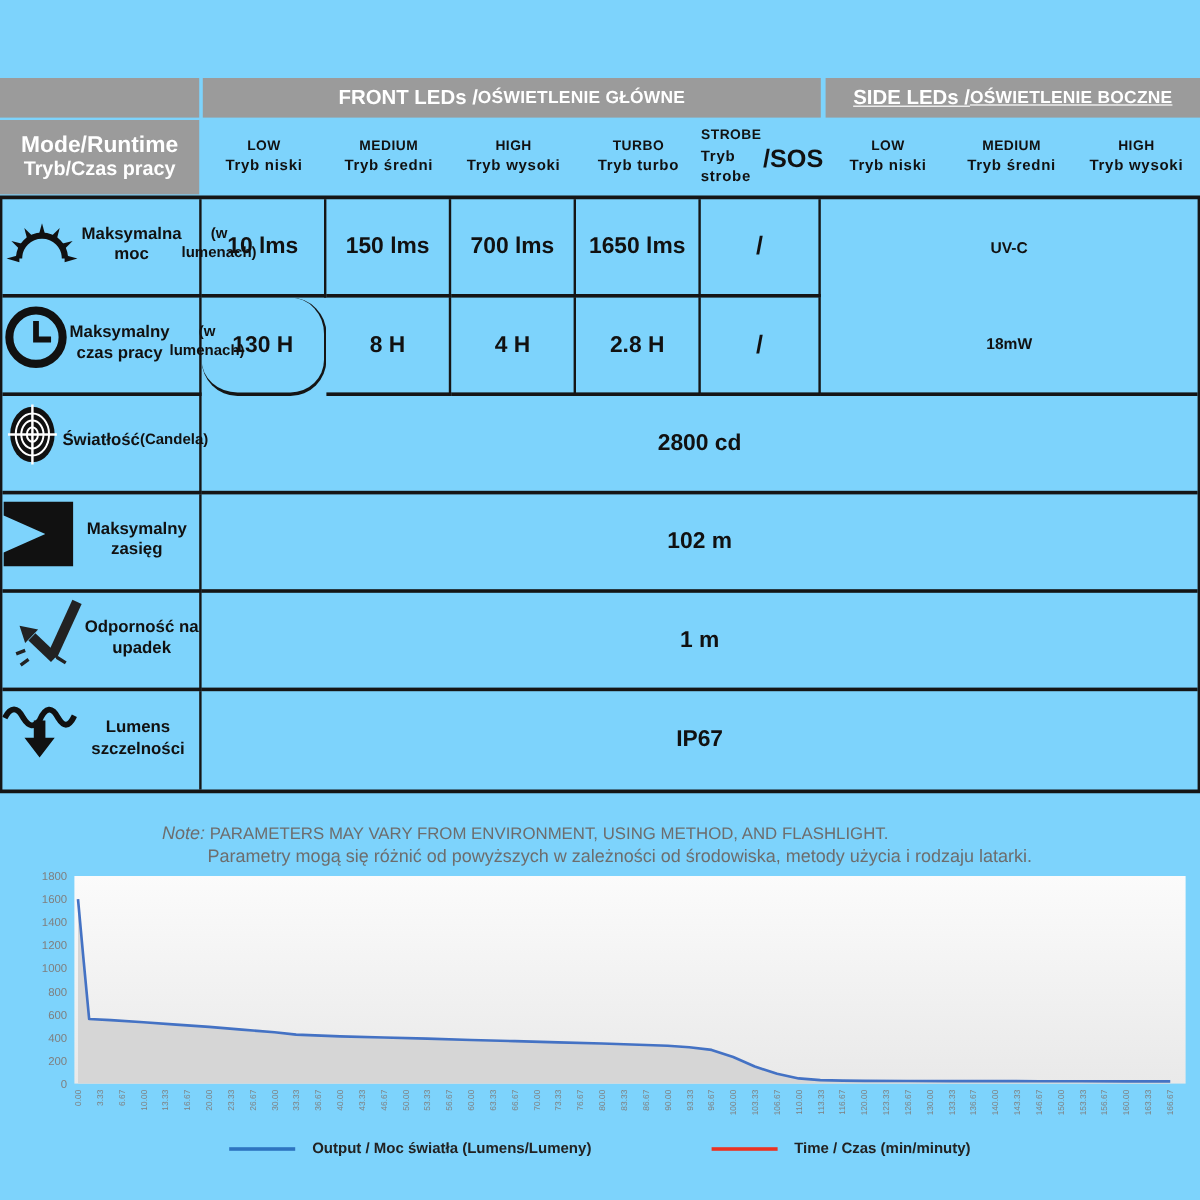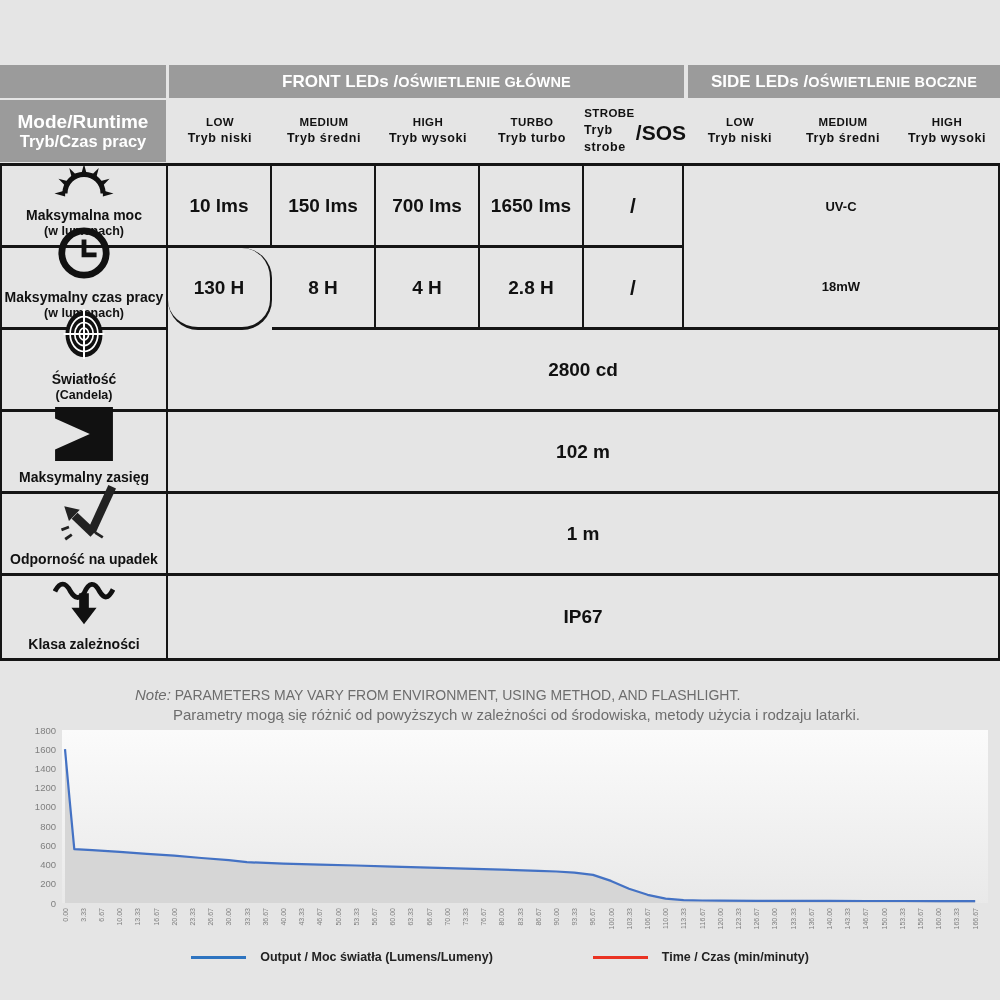--- a/index.html
+++ b/index.html
@@ -1,24 +1,24 @@
 <!DOCTYPE html>
 <html><head>
 <meta charset="utf-8">
 <style>
   html,body{margin:0;padding:0;background:#fff;}
-  #page{position:relative;width:1000px;height:1000px;background:#e5e5e5;overflow:hidden;
+  #page{position:relative;width:1000px;height:1000px;background:#7dd3fc;overflow:hidden;
         font-family:"Liberation Sans","DejaVu Sans",sans-serif;color:#111;}
 
   
   .gbar{position:absolute;top:65px;height:33px;background:#9b9b9b;display:flex;
         align-items:center;justify-content:center;color:#fff;white-space:nowrap;}
   #bar-blank{left:0;width:166px;}
   #bar-front{left:169px;width:515px;}
-  #bar-side{left:688px;width:312px;}
+  #bar-side{left:688px;width:312px;text-decoration:underline;}
   .gbar .t1{font-size:17px;font-weight:bold;}
   .gbar .t2{font-size:14.5px;font-weight:bold;letter-spacing:.2px;}
 
   
   #mode-cell{position:absolute;top:100px;left:0;width:166px;height:62px;background:#9b9b9b;
              color:#fff;display:flex;flex-direction:column;align-items:center;justify-content:center;line-height:1.15;}
   #mode-cell .m1{font-size:19px;font-weight:bold;}
   #mode-cell .m2{font-size:16.5px;font-weight:bold;}
   .colhead-strip{position:absolute;top:100px;height:62px;display:flex;}
   #front-cols{left:168px;width:518px;}
@@ -31,21 +31,21 @@
 
   
   #spec-table{position:absolute;top:163px;left:0;width:1000px;box-sizing:border-box;
               display:grid;grid-template-columns:166px 104px 104px 104px 104px 100px 1fr;
               grid-auto-rows:82px;
               border-top:3px solid #151515;border-bottom:3px solid #151515;
               border-left:2px solid #151515;border-right:2px solid #151515;}
   .cell{box-sizing:border-box;display:flex;align-items:center;justify-content:center;}
   .bb{border-bottom:3px solid #151515;}
   .br{border-right:2px solid #151515;}
-  .label-cell{flex-direction:column;justify-content:flex-end;padding-bottom:5px;line-height:1.25;}
+  .label-cell{flex-direction:row;justify-content:space-between;padding-bottom:5px;line-height:1.25;}
   .label-cell svg{margin-bottom:3px;}
   .row-label{font-size:14px;font-weight:bold;text-align:center;}
   .row-sublabel{font-size:12.5px;font-weight:bold;text-align:center;}
   .value-cell{font-size:19px;font-weight:bold;}
   .slash-cell{font-size:21px;font-weight:600;}
   .merged-cell{font-size:19px;font-weight:bold;}
   .side-merged{box-sizing:border-box;display:flex;flex-direction:column;}
   .side-merged .half{flex:1;display:flex;align-items:center;justify-content:center;
                      font-size:13px;font-weight:bold;}
 
@@ -198,21 +198,21 @@
             <path d="M12,52 l8,-3 M16,62 l7,-5 M56,60 l-8,-5" fill="none" stroke="#222" stroke-width="3"></path>
           </svg></span>
         <div class="row-label">Odporność na upadek</div>
       </div>
       <div class="cell merged-cell bb" style="grid-area: 5 / 2 / auto / -1;">1 m</div>
       <div class="cell label-cell br" style="grid-area: 6 / 1;">
         <span><svg width="62" height="50" viewBox="0 0 64 50">
             <path d="M2,13 C7,3 13,3 18,13 C23,21 27,21 32,15 C37,3 43,3 48,13 C53,21 57,21 62,11" fill="none" stroke="#111" stroke-width="5"></path>
             <polygon points="27,15 37,15 37,30 45,30 32,47 19,30 27,30" fill="#111"></polygon>
           </svg></span>
-        <div class="row-label">Klasa zależności</div>
+        <div class="row-label">Lumens szczelności</div>
       </div>
       <div class="cell merged-cell" style="grid-area: 6 / 2 / auto / -1;">IP67</div>
       <div class="side-merged bb" style="grid-area: 1 / 7 / 3;">
         <div class="half">UV-C</div>
         <div class="half">18mW</div>
       </div>
     </div>
 
   <div id="note">
     <div class="l1"><span class="np">Note:</span> <span>PARAMETERS MAY VARY FROM ENVIRONMENT, USING METHOD, AND FLASHLIGHT.</span></div>

